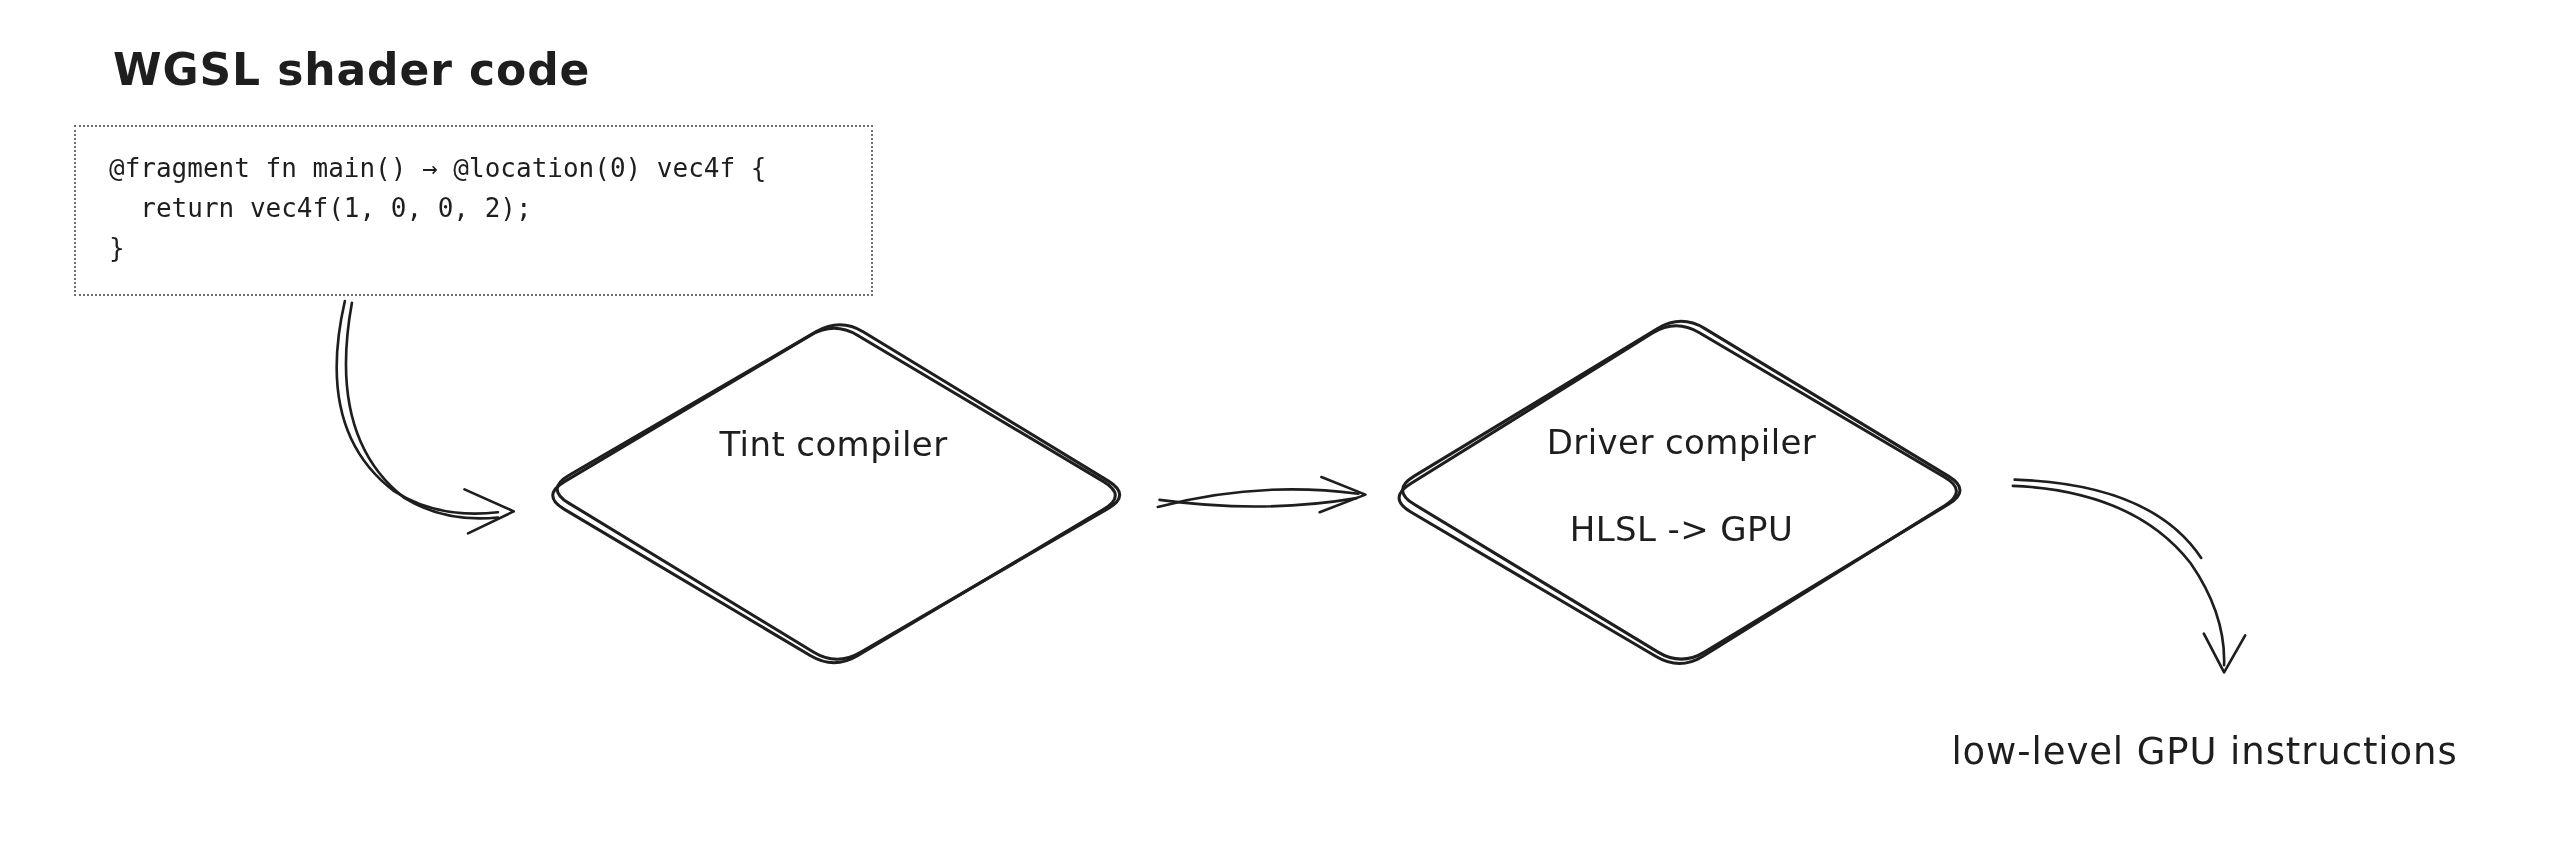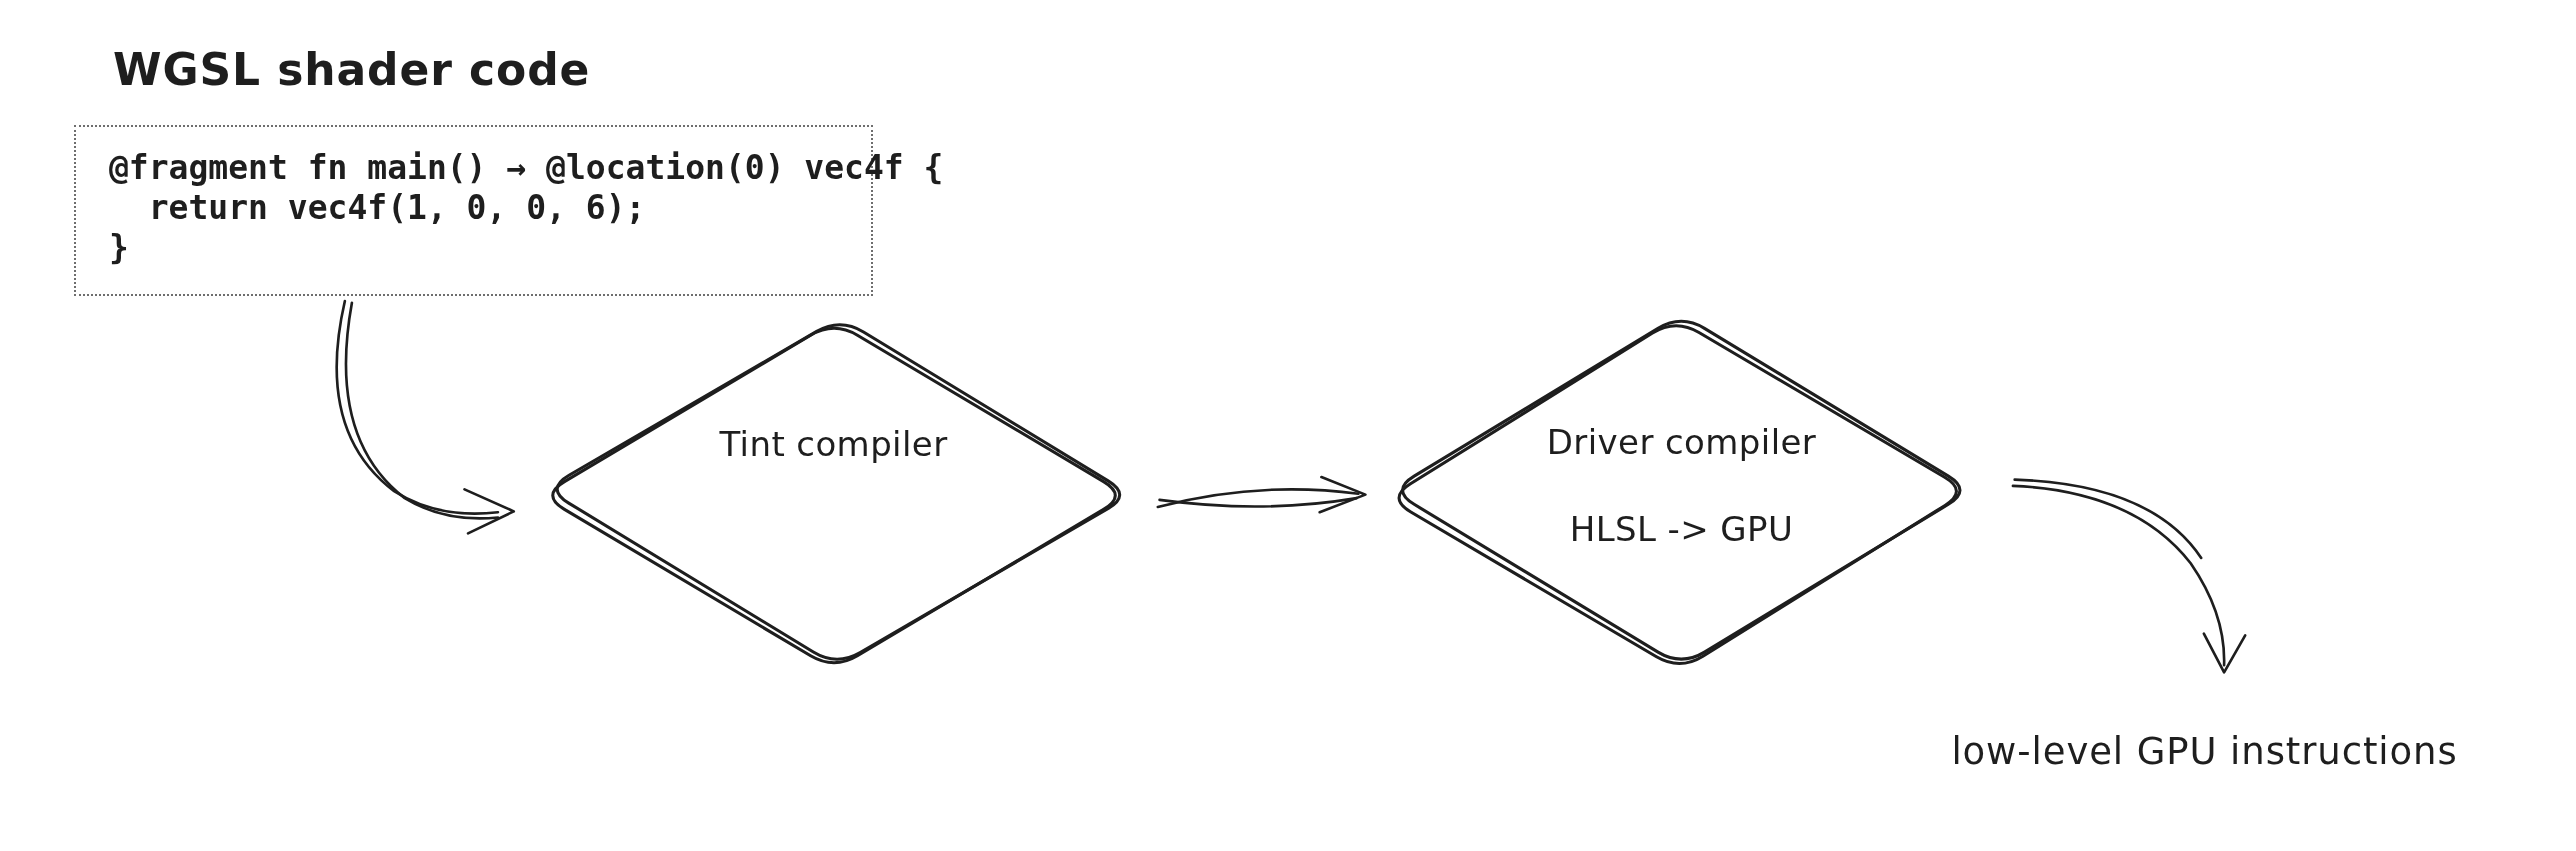--- a/index.html
+++ b/index.html
@@ -39,25 +39,24 @@
   .code-box {
     position: absolute;
     left: 74px; top: 125px;
     width: 799px; height: 171px;
     border: 2.2px dotted var(--border, #6e6e6e);
     padding: 21px 33px;
     background: var(--background, #ffffff);
   }
   .code-line {
     font-family: "DejaVu Sans Mono", monospace;
-    font-size: 33px;
+    font-size: 26px;
     line-height: 40px;
     white-space: pre;
     color: var(--ink, #1e1e1e);
-    font-weight: bold;
   }
   .node-label {
     position: absolute;
     width: 457px;
     text-align: center;
     font-size: 34px;
     font-weight: 500;
     letter-spacing: 0.4px;
     white-space: nowrap;
   }
@@ -110,21 +109,21 @@
       <path class="arrow-stroke" d="M 2290 545 Q 2446 550 2502 634"></path>
       <path class="arrow-stroke" d="M 2505 720 L 2528 764 L 2552 722"></path>
     </g>
 
   </svg>
 
   <div class="title">WGSL shader code</div>
 
   <div class="code-box">
     <div class="code-line">@fragment fn main() → @location(0) vec4f {</div>
-    <div class="code-line">  return vec4f(1, 0, 0, 6);</div>
+    <div class="code-line">  return vec4f(1, 0, 0, 2);</div>
     <div class="code-line">}</div>
   </div>
 
   <div class="node-label label-1">Tint compiler</div>
 
   <div class="node-label sub-2">HLSL -&gt; GPU</div>
   <div class="node-label label-2">Driver compiler</div>
 
   <div class="output-label">low-level GPU instructions</div>
 

